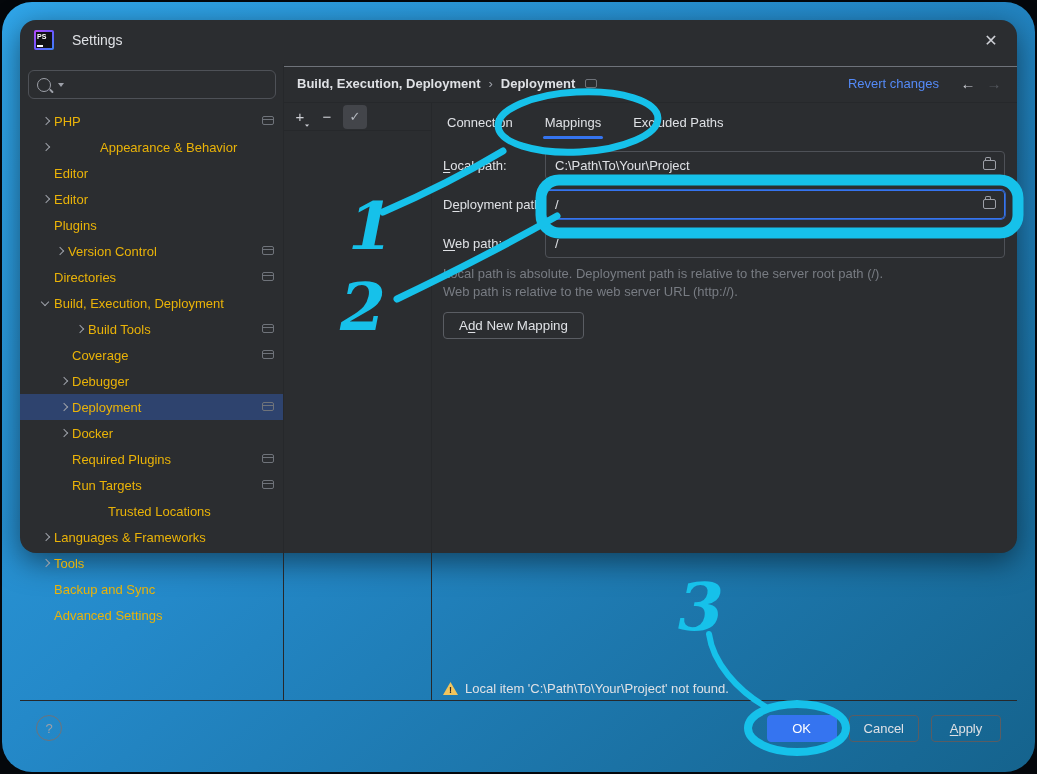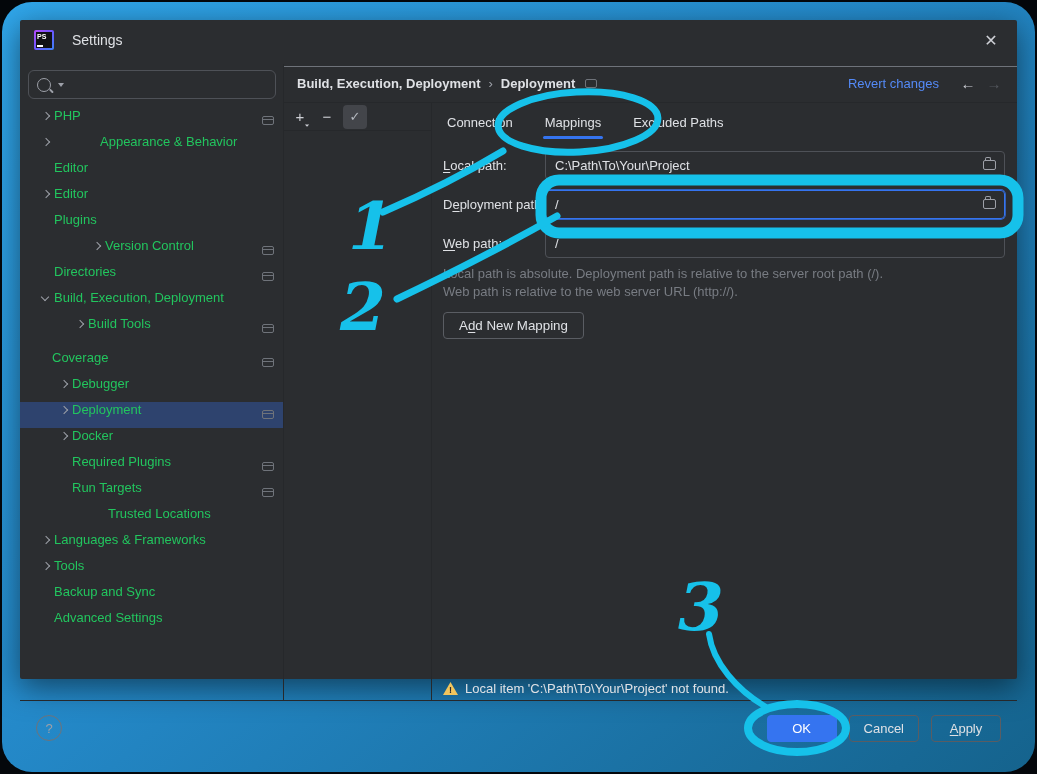--- a/index.html
+++ b/index.html
@@ -3,22 +3,22 @@
 <meta charset="utf-8">
 <style>
   html,body{margin:0;padding:0}
   body{width:1037px;height:774px;background:#04070b;font-family:"Liberation Sans",sans-serif;
        position:relative;overflow:hidden;-webkit-font-smoothing:antialiased}
   u{text-underline-offset:2px}
 
   .frame{position:absolute;left:2px;top:2px;right:2px;bottom:2px;border-radius:30px;
          background:linear-gradient(140deg,#30A6EA 0%,#2489C9 45%,#15638D 100%)}
 
-  .window{position:absolute;left:20px;top:20px;width:997px;height:659px;background:#2B2D30;
-          border-radius:2px;color:#DFE1E5;font-size:13px;box-shadow:0 8px 30px rgba(0,0,0,.5)}
+  .window{position:absolute;left:20px;top:20px;width:997px;height:533px;background:#2B2D30;
+          border-radius:16px;color:#DFE1E5;font-size:13px;box-shadow:0 8px 30px rgba(0,0,0,.5)}
 
   
   .titlebar{position:absolute;left:0;top:0;right:0;height:40px;display:flex;align-items:center;padding:0 12px}
   .ps-icon{width:20px;height:20px;margin-left:2px;padding:2px;box-sizing:border-box;border-radius:2px;
            background:linear-gradient(135deg,#B74AF7,#6B57FF,#3B82F6)}
   .ps-icon .in{width:100%;height:100%;background:#101114;position:relative;color:#fff;
                font-size:7px;font-weight:bold;line-height:8px}
   .ps-icon .in .ps{position:absolute;left:1px;top:1px;letter-spacing:0}
   .ps-icon .in .bar{position:absolute;left:1px;bottom:1px;width:6px;height:2px;background:#fff}
   .win-title{margin-left:18px;font-size:14px;color:#DFE1E5}
@@ -29,21 +29,21 @@
   .search-box{position:absolute;left:8px;top:50px;width:248px;height:29px;box-sizing:border-box;
               border:1px solid #4E5157;border-radius:6px;display:flex;align-items:center;padding:0 8px;gap:3px}
   .search-glass{width:12px;height:12px;border:1.6px solid #9DA0A8;border-radius:50%;position:relative;flex:0 0 auto}
   .search-glass::after{content:'';position:absolute;width:5px;height:1.6px;background:#9DA0A8;
               transform:rotate(45deg);right:-4px;bottom:-1px;border-radius:1px}
   .search-caret{width:0;height:0;border-left:3.5px solid transparent;border-right:3.5px solid transparent;
               border-top:4px solid #9DA0A8;margin-left:4px}
 
   
   .tree{position:absolute;left:0;top:88px;width:263px}
-  .tree-row{display:flex;height:26px;position:relative;cursor:pointer;color:#22c55e}
+  .tree-row{display:flex;align-items:center;height:26px;position:relative;cursor:pointer;color:#eab308}
   .tree-row.selected{background:#2E436E}
   .tree-label{white-space:nowrap}
   .chev{display:inline-block;width:16px;flex:0 0 16px;height:16px;position:relative}
   .chev.right::before{content:'';position:absolute;top:5px;left:5px;width:5px;height:5px;
         border-right:1.5px solid #9DA0A8;border-bottom:1.5px solid #9DA0A8;transform:rotate(-45deg)}
   .chev.down::before{content:'';position:absolute;top:4px;left:4px;width:5px;height:5px;
         border-right:1.5px solid #9DA0A8;border-bottom:1.5px solid #9DA0A8;transform:rotate(45deg)}
   .win-badge{position:absolute;right:9px;top:8px;width:12px;height:9px;border:1px solid #6F737A;
         border-radius:2px;box-sizing:border-box}
   .win-badge::before{content:'';position:absolute;left:0;right:0;top:2px;border-top:1px solid #6F737A}
@@ -157,40 +157,40 @@
         <span class="tree-label">Editor</span>
       </div>
       <div class="tree-row" style="padding-left: 18px;">
         <span class="chev right"></span>
         <span class="tree-label">Editor</span>
       </div>
       <div class="tree-row" style="padding-left: 18px;">
         <span class="chev"></span>
         <span class="tree-label">Plugins</span>
       </div>
-      <div class="tree-row" style="padding-left: 32px; margin-left: 37px;">
+      <div class="tree-row" style="padding-left: 32px;">
         <span class="chev right"></span>
         <span class="tree-label">Version Control</span>
         <span class="win-badge"></span>
       </div>
       <div class="tree-row" style="padding-left: 18px;">
         <span class="chev"></span>
         <span class="tree-label">Directories</span>
         <span class="win-badge"></span>
       </div>
       <div class="tree-row" style="padding-left: 18px;">
         <span class="chev down"></span>
         <span class="tree-label">Build, Execution, Deployment</span>
       </div>
       <div class="tree-row" style="padding-left: 52px;">
         <span class="chev right"></span>
         <span class="tree-label">Build Tools</span>
         <span class="win-badge"></span>
       </div>
-      <div class="tree-row" style="padding-left: 16px; margin-top: 8px;">
+      <div class="tree-row" style="padding-left: 36px;">
         <span class="chev"></span>
         <span class="tree-label">Coverage</span>
         <span class="win-badge"></span>
       </div>
       <div class="tree-row" style="padding-left: 36px;">
         <span class="chev right"></span>
         <span class="tree-label">Debugger</span>
       </div>
       <div class="tree-row selected" style="padding-left: 36px;">
         <span class="chev right"></span>

